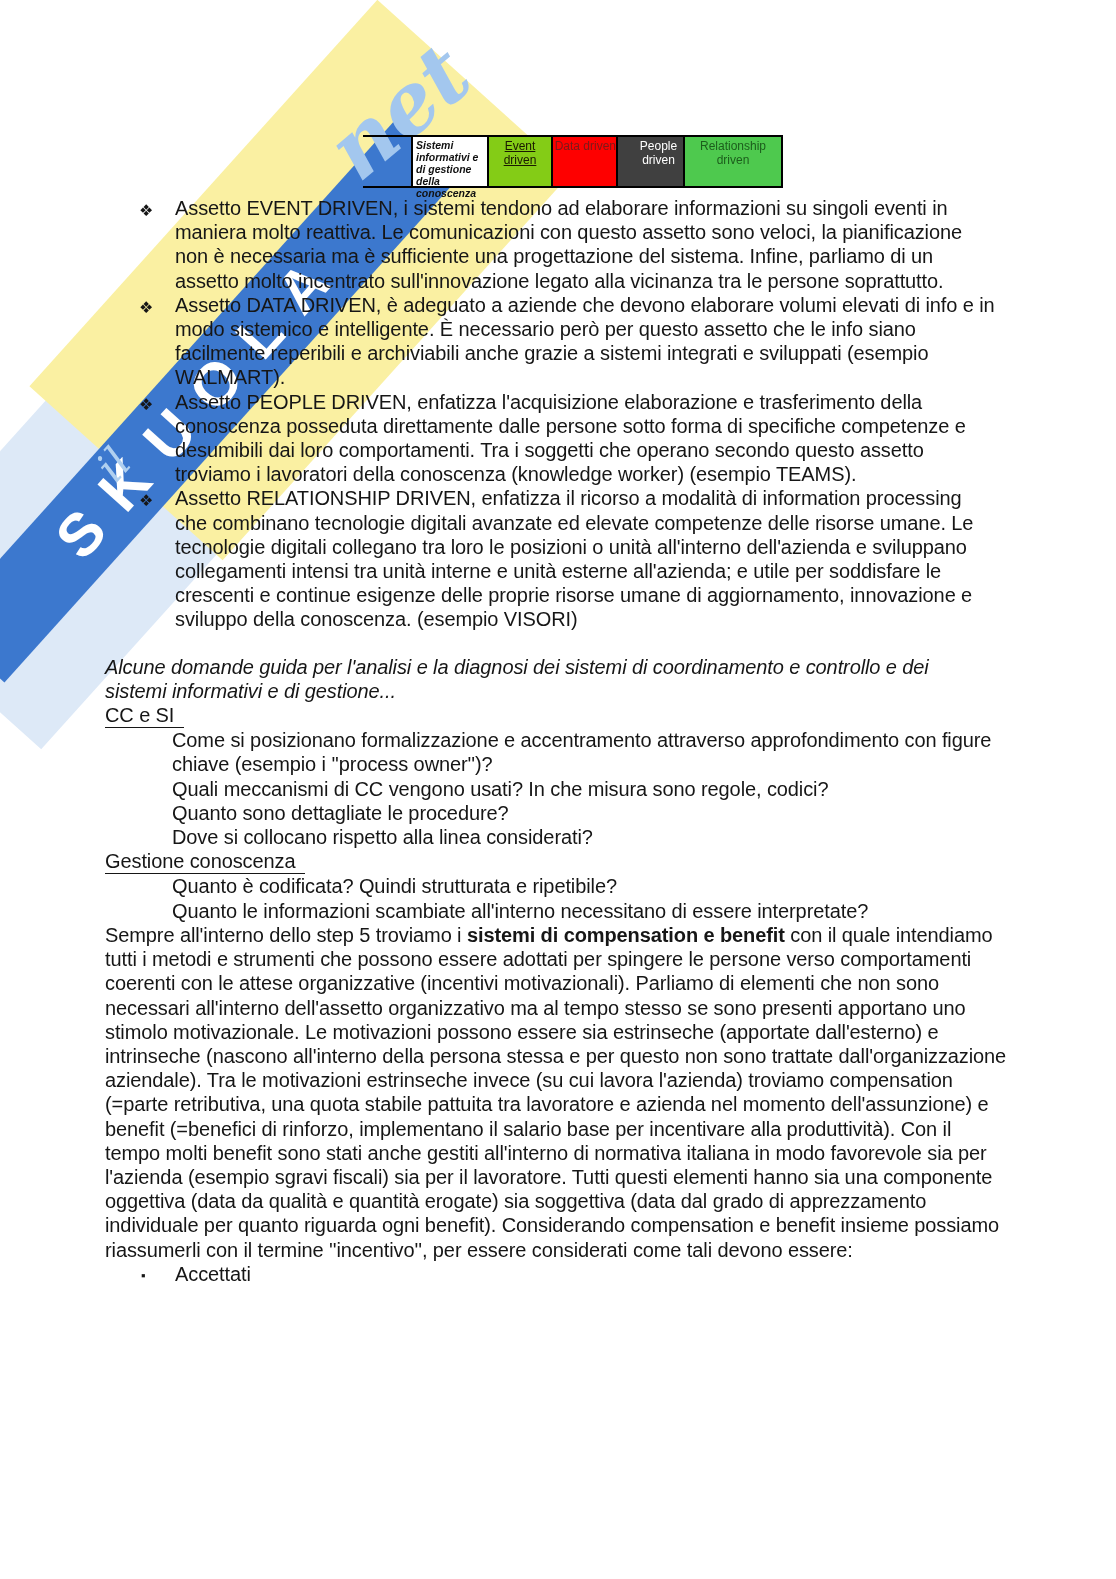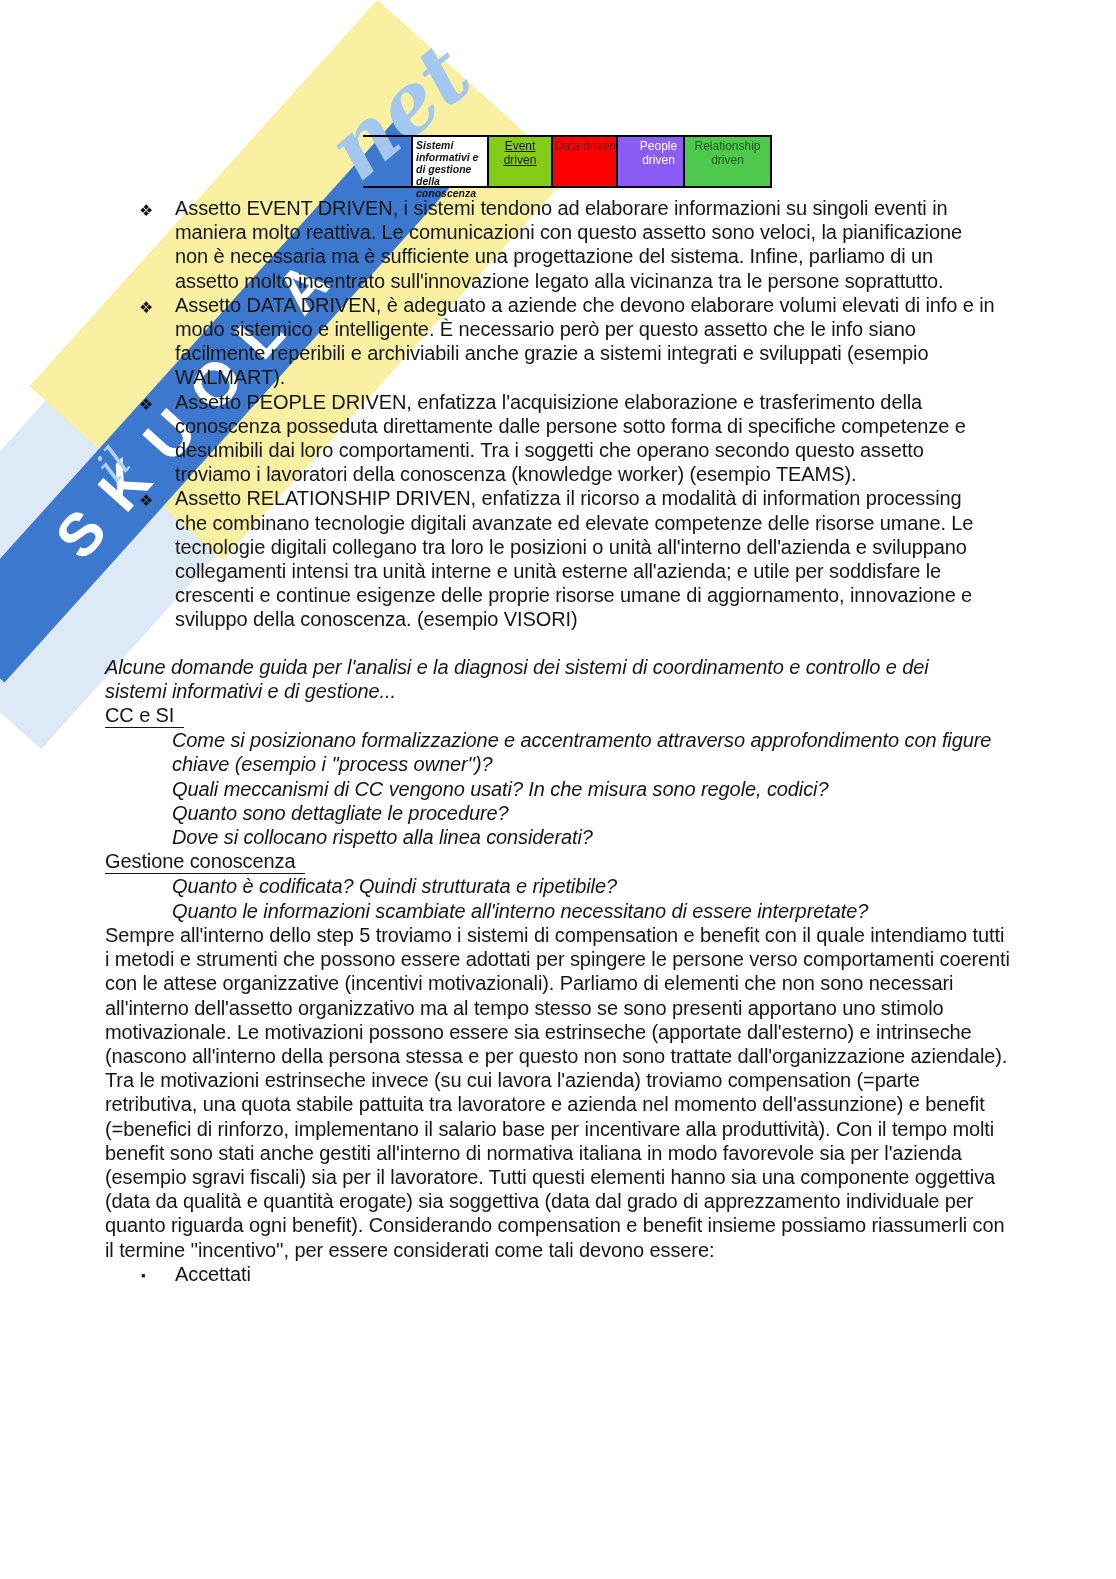--- a/index.html
+++ b/index.html
@@ -54,23 +54,23 @@
   .content{
     position:absolute;left:105px;top:196px;width:906px;z-index:1;
     font-size:20px;line-height:24.2px;letter-spacing:-0.1px;
   }
   .bullet{display:flex;}
   .bullet .marker{flex:0 0 36px;margin-left:34px;font-size:16px;padding-top:3px;}
   .bullet .btext{width:820px;}
   .spacer{height:23px;}
   .intro-italic{font-style:italic;width:850px;}
   .sec-heading{display:inline-block;border-bottom:1.6px solid #161616;padding-right:10px;}
-  .question{margin-left:67px;width:830px;font-style:italic;}
+  .question{margin-left:67px;width:830px;}
   .bodypara{width:906px;}
-  .bodypara .b{font-weight:normal;text-align:right;}
+  .bodypara .b{font-weight:bold;text-align:right;}
   .fbullet{display:flex;}
   .fbullet .marker{flex:0 0 34px;margin-left:36px;font-size:13px;padding-top:2px;}
 </style>
 </head>
 <body>
 
 <div class="page">
 
   <div class="watermark">
     <div class="wm-halo"></div>
@@ -81,22 +81,22 @@
     <div class="wm-net">net</div>
     <div class="wm-il">il</div>
   </div>
 
   <div class="ktable">
     <div class="kcell lead"></div>
     <div class="kcell klabel">Sistemi informativi e di gestione della conoscenza</div>
 
   <div class="kcell kdata" style="width: 67px; background: #84cc16; color: rgb(26, 26, 0); text-decoration: underline;">Event driven</div>
       <div class="kcell kdata" style="width: 67px; background: rgb(254, 0, 0); color: rgb(122, 26, 26); text-align: right;">Data driven</div>
-      <div class="kcell kdata" style="width: 70px; background: #8b5cf6; color: rgb(255, 255, 255); padding-left: 16px;">People driven</div>
-      <div class="kcell kdata" style="width: 89px; background: rgb(78, 201, 78); color: rgb(28, 94, 28);">Relationship driven</div>
+      <div class="kcell kdata" style="width: 70px; background: #404040; color: rgb(255, 255, 255); padding-left: 16px;">People driven</div>
+      <div class="kcell kdata" style="width: 100px; background: rgb(78, 201, 78); color: rgb(28, 94, 28);">Relationship driven</div>
     </div>
 
   <div class="content">
     <div id="bullet-list">
         <div class="bullet">
           <span class="marker">❖</span>
           <span class="btext">Assetto EVENT DRIVEN, i sistemi tendono ad elaborare informazioni su singoli eventi in maniera molto reattiva. Le comunicazioni con questo assetto sono veloci, la pianificazione non è necessaria ma è sufficiente una progettazione del sistema. Infine, parliamo di un assetto molto incentrato sull'innovazione legato alla vicinanza tra le persone soprattutto.</span>
         </div>
         <div class="bullet">
           <span class="marker">❖</span>

